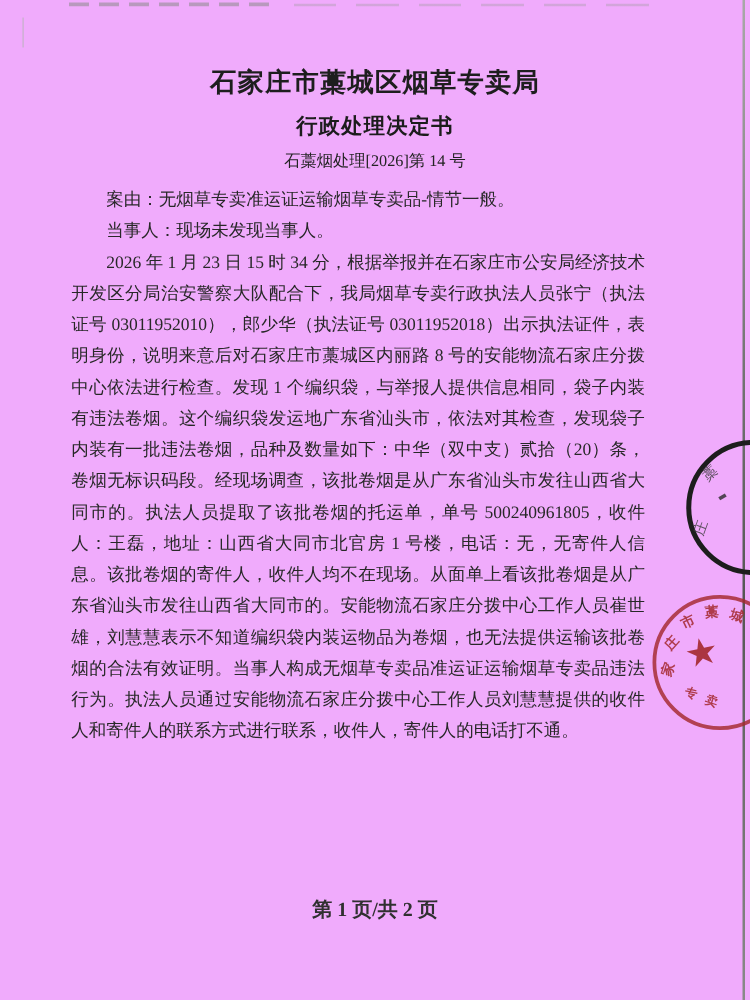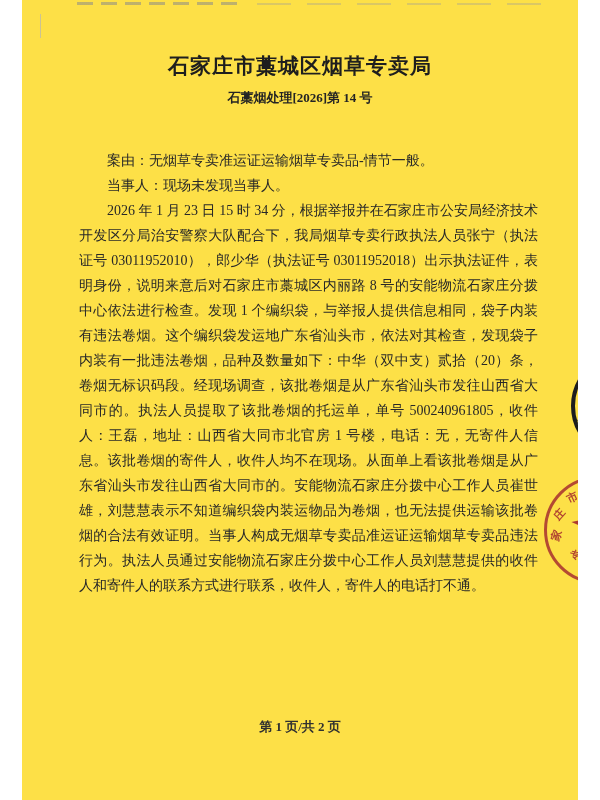--- a/index.html
+++ b/index.html
@@ -1,19 +1,19 @@
 <!DOCTYPE html>
 <html><head>
 <meta charset="utf-8">
 <style>
   html,body { margin:0; padding:0; }
   body { background:#ffffff; font-family:"Liberation Serif","DejaVu Serif",serif; }
   .page {
-    position:relative; width:556px; height:800px; margin:0 auto;
-    background:#fde047; overflow:hidden; color:#262626;
+    position:relative; width:600px; height:800px; margin:0 auto;
+    background:#f0abfc; overflow:hidden; color:#262626;
   }
   
   .top-dashes-1 {
     position:absolute; top:2px; left:55px; width:165px; height:3px; opacity:.55;
     background:repeating-linear-gradient(90deg,#8a8a8a 0 16px,transparent 16px 24px);
   }
   .top-dashes-2 {
     position:absolute; top:3px; left:235px; width:300px; height:2px; opacity:.35;
     background:repeating-linear-gradient(90deg,#9a9a9a 0 34px,transparent 34px 50px);
   }
@@ -25,34 +25,34 @@
   
   .org-title {
     margin:50px 0 0; text-align:center; font-size:21px; font-weight:bold;
     letter-spacing:1px; line-height:32px; color:#1e1e1e;
   }
   .doc-type {
     margin:7px 0 0; text-align:center; font-size:17px; font-weight:bold;
     letter-spacing:1px; line-height:24px; color:#1c1c1c;
   }
   .doc-number {
-    margin:6px 0 0; text-align:center; font-size:13px; font-weight:700;
+    margin:6px 0 0; text-align:center; font-size:13px; font-weight:400;
     line-height:20px; color:#242424;
   }
   
   .body-text {
     position:absolute; top:148px; left:57px; width:459px;
     font-size:14px; line-height:25px; text-align:justify;
     color:#282828;
   }
   .body-text p { margin:0; text-indent:2em; }
   
   .page-footer {
     position:absolute; top:718px; left:0; width:100%;
-    text-align:center; font-size:13px; font-weight:600; color:#303030;
+    text-align:center; font-size:16px; font-weight:600; color:#303030;
   }
   
   .black-seal {
     position:absolute; left:549px; top:352px; width:108px; height:108px;
   }
   .black-seal .ring {
     position:absolute; inset:0; border:4px solid #1d1d1d; border-radius:50%;
   }
   .black-seal .bchar {
     position:absolute; font-size:12px; color:#3a3a3a; opacity:.8;
@@ -89,20 +89,21 @@
 <body>
 
 <div class="page">
 
   <div class="top-dashes-1"></div>
   <div class="top-dashes-2"></div>
   <div class="left-tick"></div>
   <div class="right-edge-line"></div>
 
   <h1 class="org-title">石家庄市藁城区烟草专卖局</h1>
+  <h2 class="doc-type">行政处理决定书</h2>
   <div class="doc-number">石藁烟处理[2026]第 14 号</div>
 
   <div class="body-text">
     <p>案由：无烟草专卖准运证运输烟草专卖品-情节一般。</p>
     <p>当事人：现场未发现当事人。</p>
     <p>2026 年 1 月 23 日 15 时 34 分，根据举报并在石家庄市公安局经济技术开发区分局治安警察大队配合下，我局烟草专卖行政执法人员张宁（执法证号 03011952010），郎少华（执法证号 03011952018）出示执法证件，表明身份，说明来意后对石家庄市藁城区内丽路 8 号的安能物流石家庄分拨中心依法进行检查。发现 1 个编织袋，与举报人提供信息相同，袋子内装有违法卷烟。这个编织袋发运地广东省汕头市，依法对其检查，发现袋子内装有一批违法卷烟，品种及数量如下：中华（双中支）贰拾（20）条，卷烟无标识码段。经现场调查，该批卷烟是从广东省汕头市发往山西省大同市的。执法人员提取了该批卷烟的托运单，单号 500240961805，收件人：王磊，地址：山西省大同市北官房 1 号楼，电话：无，无寄件人信息。该批卷烟的寄件人，收件人均不在现场。从面单上看该批卷烟是从广东省汕头市发往山西省大同市的。安能物流石家庄分拨中心工作人员崔世雄，刘慧慧表示不知道编织袋内装运物品为卷烟，也无法提供运输该批卷烟的合法有效证明。当事人构成无烟草专卖品准运证运输烟草专卖品违法行为。执法人员通过安能物流石家庄分拨中心工作人员刘慧慧提供的收件人和寄件人的联系方式进行联系，收件人，寄件人的电话打不通。</p>
   </div>
 
   <div class="page-footer">第 1 页/共 2 页</div>
 

